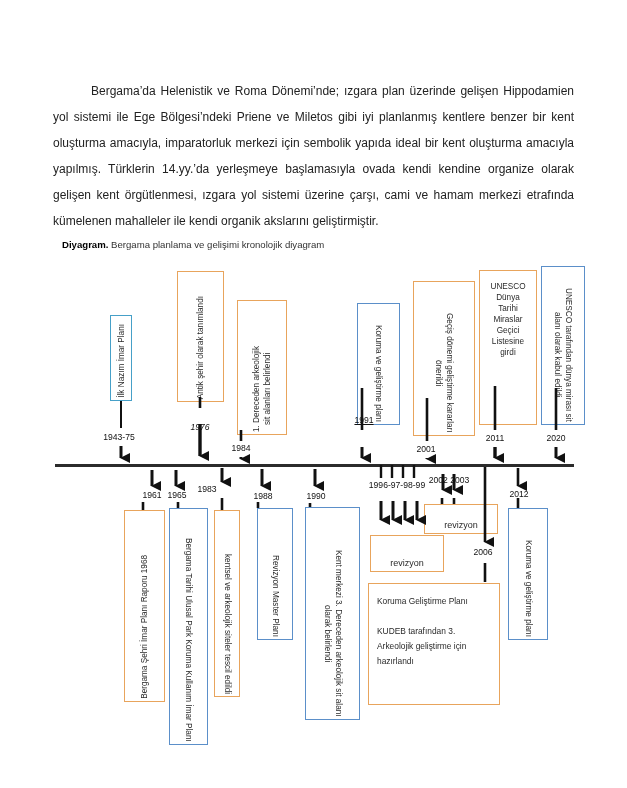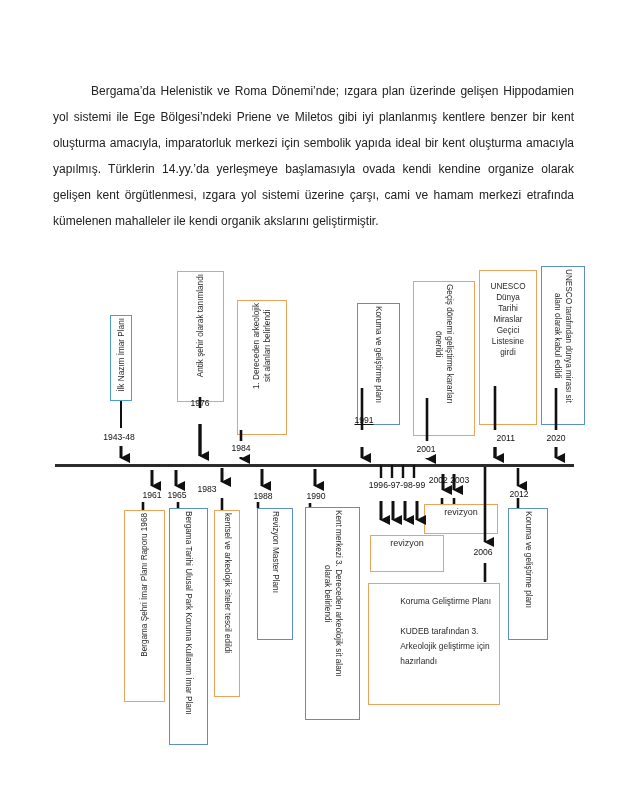--- a/index.html
+++ b/index.html
@@ -73,21 +73,21 @@
     width: 627px; height: 500px;
     pointer-events: none;
   }
 
   
   .node {
     position: absolute;
     box-sizing: border-box;
     background: #ffffff;
     display: flex;
-    align-items: flex-start;
+    align-items: flex-end;
     justify-content: center;
     overflow: hidden;
   }
   .node.blue   { border: 1.4px solid #5b8fc9; }
   .node.teal   { border: 1.6px solid #46a0c8; }
   .node.orange { border: 1.4px solid #e8a45c; }
 
   .node .txt {
     font-size: 8.2px;
     line-height: 11px;
@@ -101,21 +101,21 @@
     writing-mode: vertical-rl;
     transform: rotate(180deg);
   }
   .node.vert-down .txt {
     writing-mode: vertical-rl;
   }
   .node.horiz .txt {
     writing-mode: horizontal-tb;
   }
   .node.horiz-left {
-    justify-content: flex-end;
+    justify-content: flex-start;
     align-items: flex-start;
   }
   .node.horiz-left .txt {
     text-align: left;
     padding: 10px 8px;
     line-height: 15px;
     font-size: 8.4px;
   }
 
   
@@ -128,20 +128,24 @@
   }
 </style>
 </head>
 <body>
 
 <div id="page">
 
 
   <div id="doc-paragraph"><span class="indent"></span><span>Bergama’da Helenistik ve Roma Dönemi’nde;  ızgara plan üzerinde gelişen Hippodamien yol sistemi ile Ege Bölgesi’ndeki Priene ve Miletos gibi iyi planlanmış kentlere benzer bir kent oluşturma amacıyla, imparatorluk merkezi için sembolik yapıda ideal bir kent oluşturma amacıyla yapılmış. Türklerin 14.yy.’da yerleşmeye başlamasıyla ovada kendi kendine organize olarak gelişen kent örgütlenmesi, ızgara yol sistemi üzerine çarşı, cami ve hamam merkezi etrafında kümelenen mahalleler ile kendi organik akslarını geliştirmiştir.</span></div>
 
+  <div id="figure-caption">
+    <span class="cap-label">Diyagram.</span>
+    <span>Bergama planlama ve gelişimi kronolojik diyagram</span>
+  </div>
 
   <div id="diagram">
 
     <div class="axis-line" style="left:55px; top:206px; width:519px;"></div>
 
     <div class="node teal vert-up" style="left:110px; top:57px; width:22px; height:86px;">
       <span class="txt">İlk Nazım İmar Planı</span>
     </div>
 
     <div class="node orange vert-up" style="left:177px; top:13px; width:47px; height:131px;">
@@ -211,26 +215,26 @@
 
 KUDEB tarafından 3.
 Arkeolojik geliştirme için
 hazırlandı</span>
     </div>
 
     <div class="node blue vert-down" style="left:508px; top:250px; width:40px; height:132px;">
       <span class="txt">Koruma ve geliştirme planı</span>
     </div>
 
-    <div class="year" style="left:96px; top:174px; width:46px;">1943-48</div>
-    <div class="year" style="left:180px; top:140px; width:40px;">1976</div>
+    <div class="year" style="left:96px; top:174px; width:46px;">1943-75</div>
+    <div class="year" style="left:180px; top:164px; width:40px;font-style:italic;">1976</div>
     <div class="year" style="left:221px; top:185px; width:40px;">1984</div>
     <div class="year" style="left:344px; top:157px; width:40px;text-decoration:underline;">1991</div>
     <div class="year" style="left:406px; top:186px; width:40px;">2001</div>
-    <div class="year" style="left:475px; top:175px; width:40px;text-align:right;">2011</div>
+    <div class="year" style="left:475px; top:175px; width:40px;">2011</div>
     <div class="year" style="left:536px; top:175px; width:40px;">2020</div>
 
     <div class="year" style="left:132px; top:232px; width:40px;">1961</div>
     <div class="year" style="left:157px; top:232px; width:40px;">1965</div>
     <div class="year" style="left:187px; top:226px; width:40px;">1983</div>
     <div class="year" style="left:243px; top:233px; width:40px;">1988</div>
     <div class="year" style="left:296px; top:233px; width:40px;">1990</div>
     <div class="year" style="left:355px; top:222px; width:84px;">1996-97-98-99</div>
     <div class="year" style="left:419px; top:217px; width:60px;">2002 2003</div>
     <div class="year" style="left:463px; top:289px; width:40px;">2006</div>

